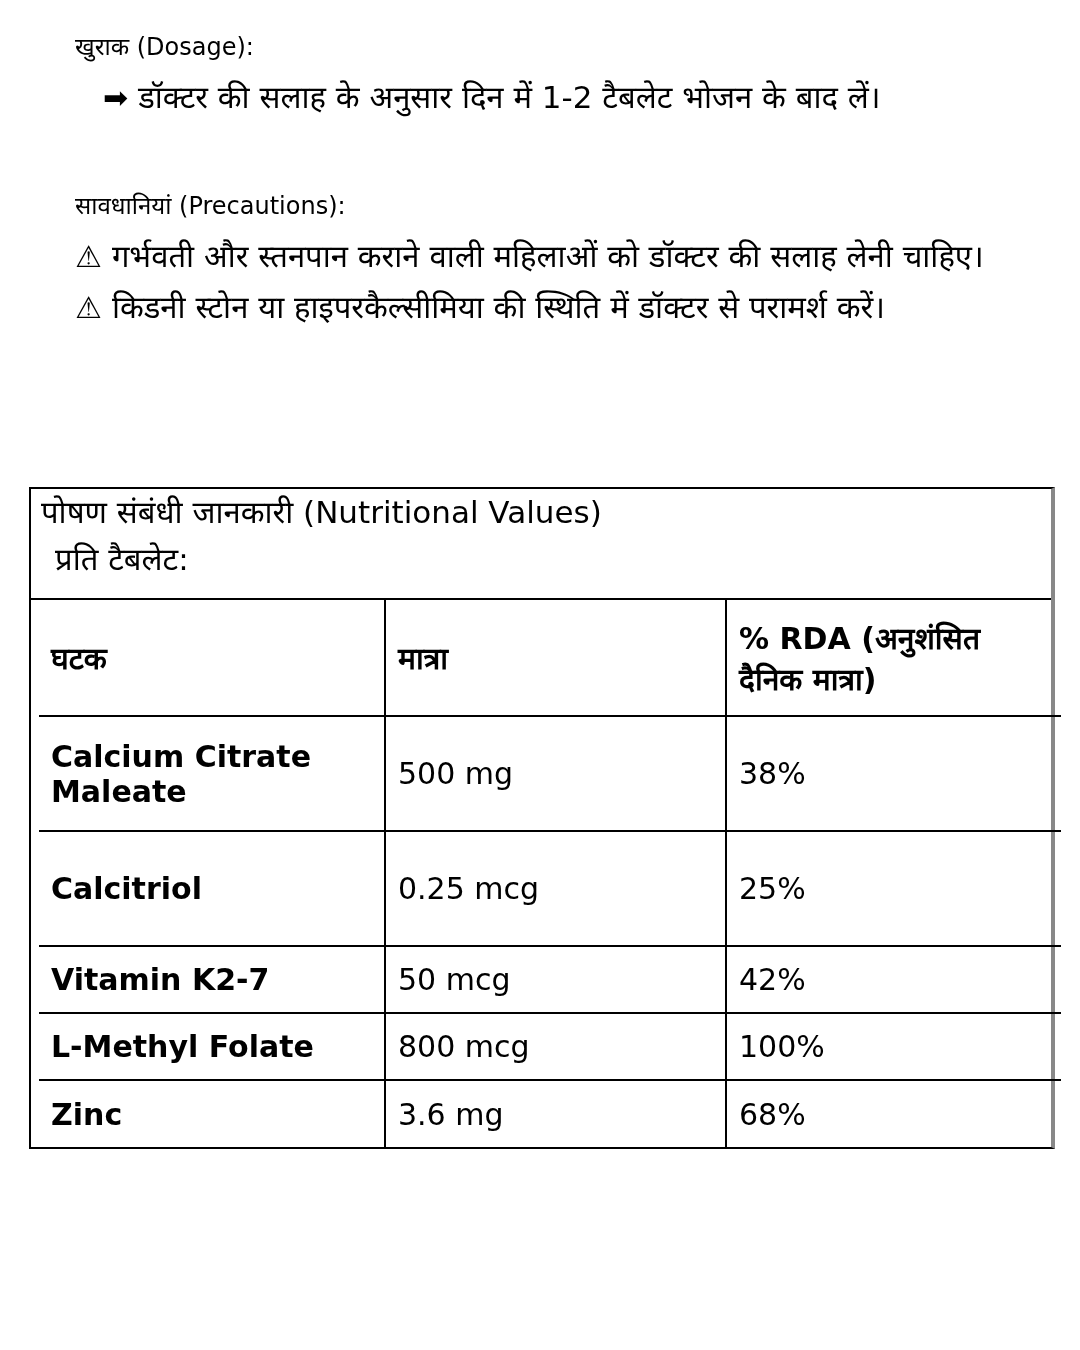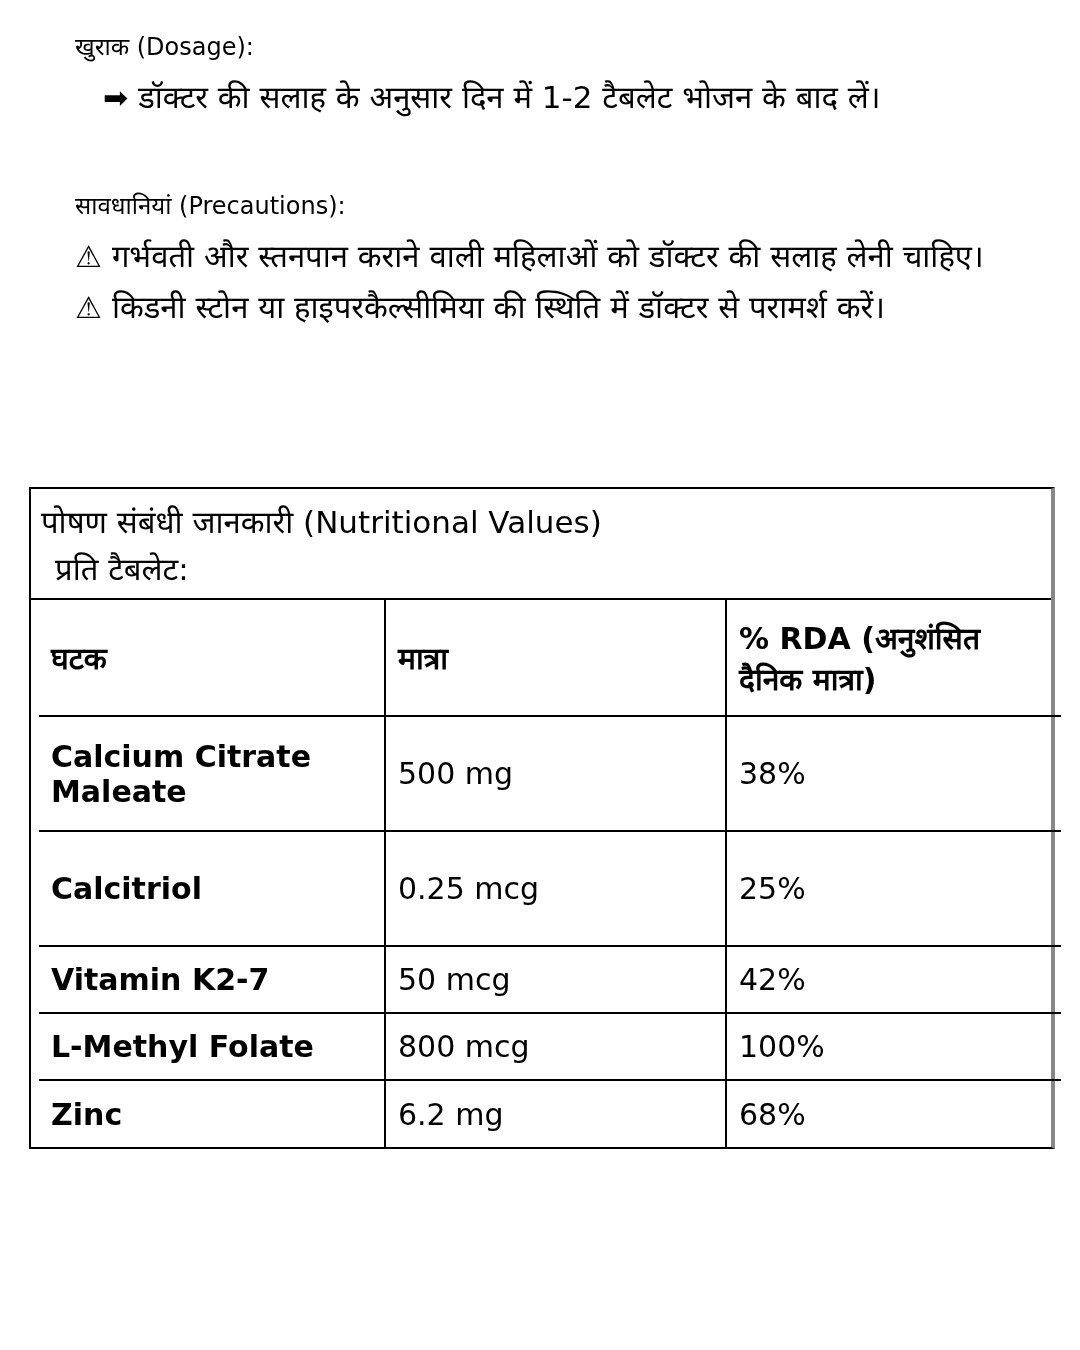--- a/index.html
+++ b/index.html
@@ -44,21 +44,21 @@
     position: absolute;
     left: 29px; top: 487px;
     width: 1026px;
     background: #ffffff;
     border: 2px solid #000000;
     border-right: 4px solid #888888;
   }
   .nutrition-title-box {
     height: 111px;
     border-bottom: 2px solid #000000;
-    padding: 10px 12px 0 10px;
+    padding: 0 12px 0 10px;
     font-size: 31px;
     line-height: 47px;
   }
   .nutrition-subtitle { padding-left: 14px; }
 
   table.nutrition {
     width: 100%;
     border-collapse: collapse;
     border-style: hidden; 
     font-size: 30px;
@@ -139,20 +139,20 @@
             <td class="col-amount">50 mcg</td>
             <td class="col-rda">42%</td>
           </tr>
           <tr>
             <td class="col-component">L-Methyl Folate</td>
             <td class="col-amount">800 mcg</td>
             <td class="col-rda">100%</td>
           </tr>
           <tr>
             <td class="col-component">Zinc</td>
-            <td class="col-amount">6.2 mg</td>
+            <td class="col-amount">3.6 mg</td>
             <td class="col-rda">68%</td>
           </tr>
         </tbody>
     </table>
   </div>
 
 </div>
 
 </body></html>

